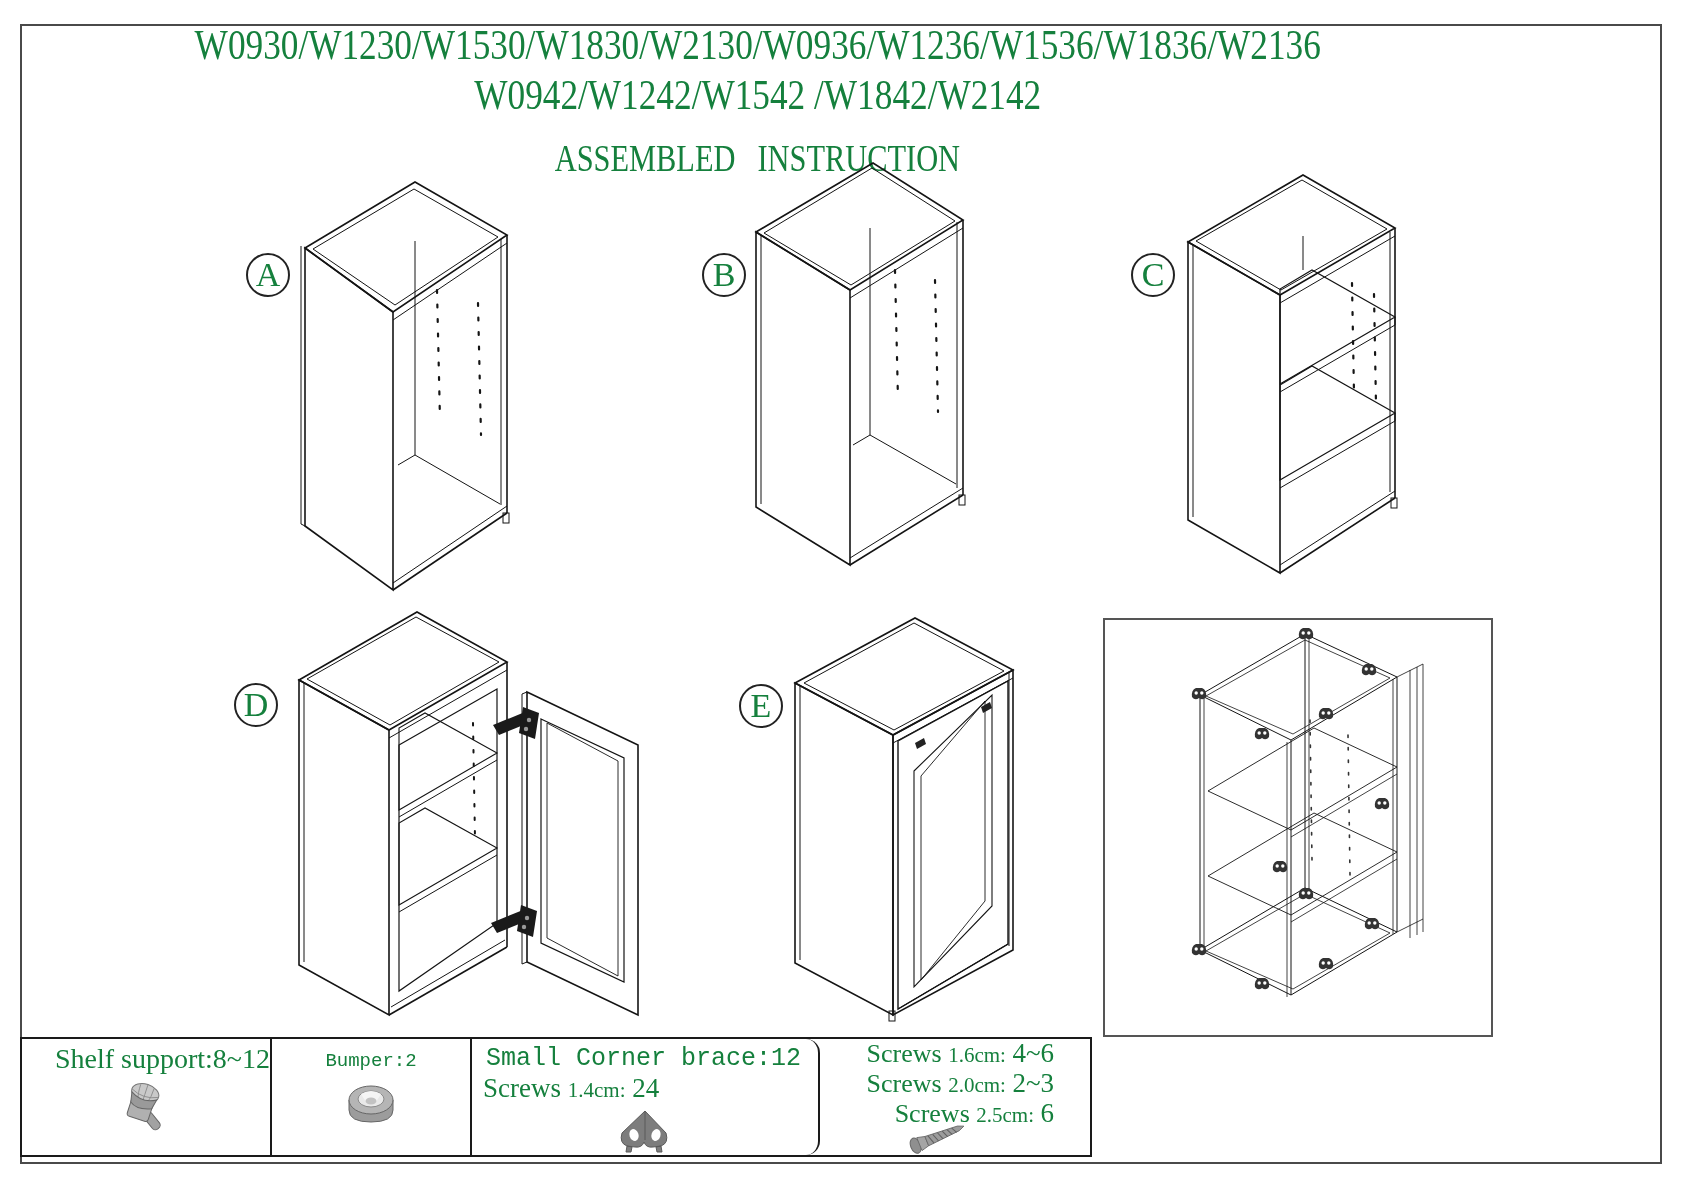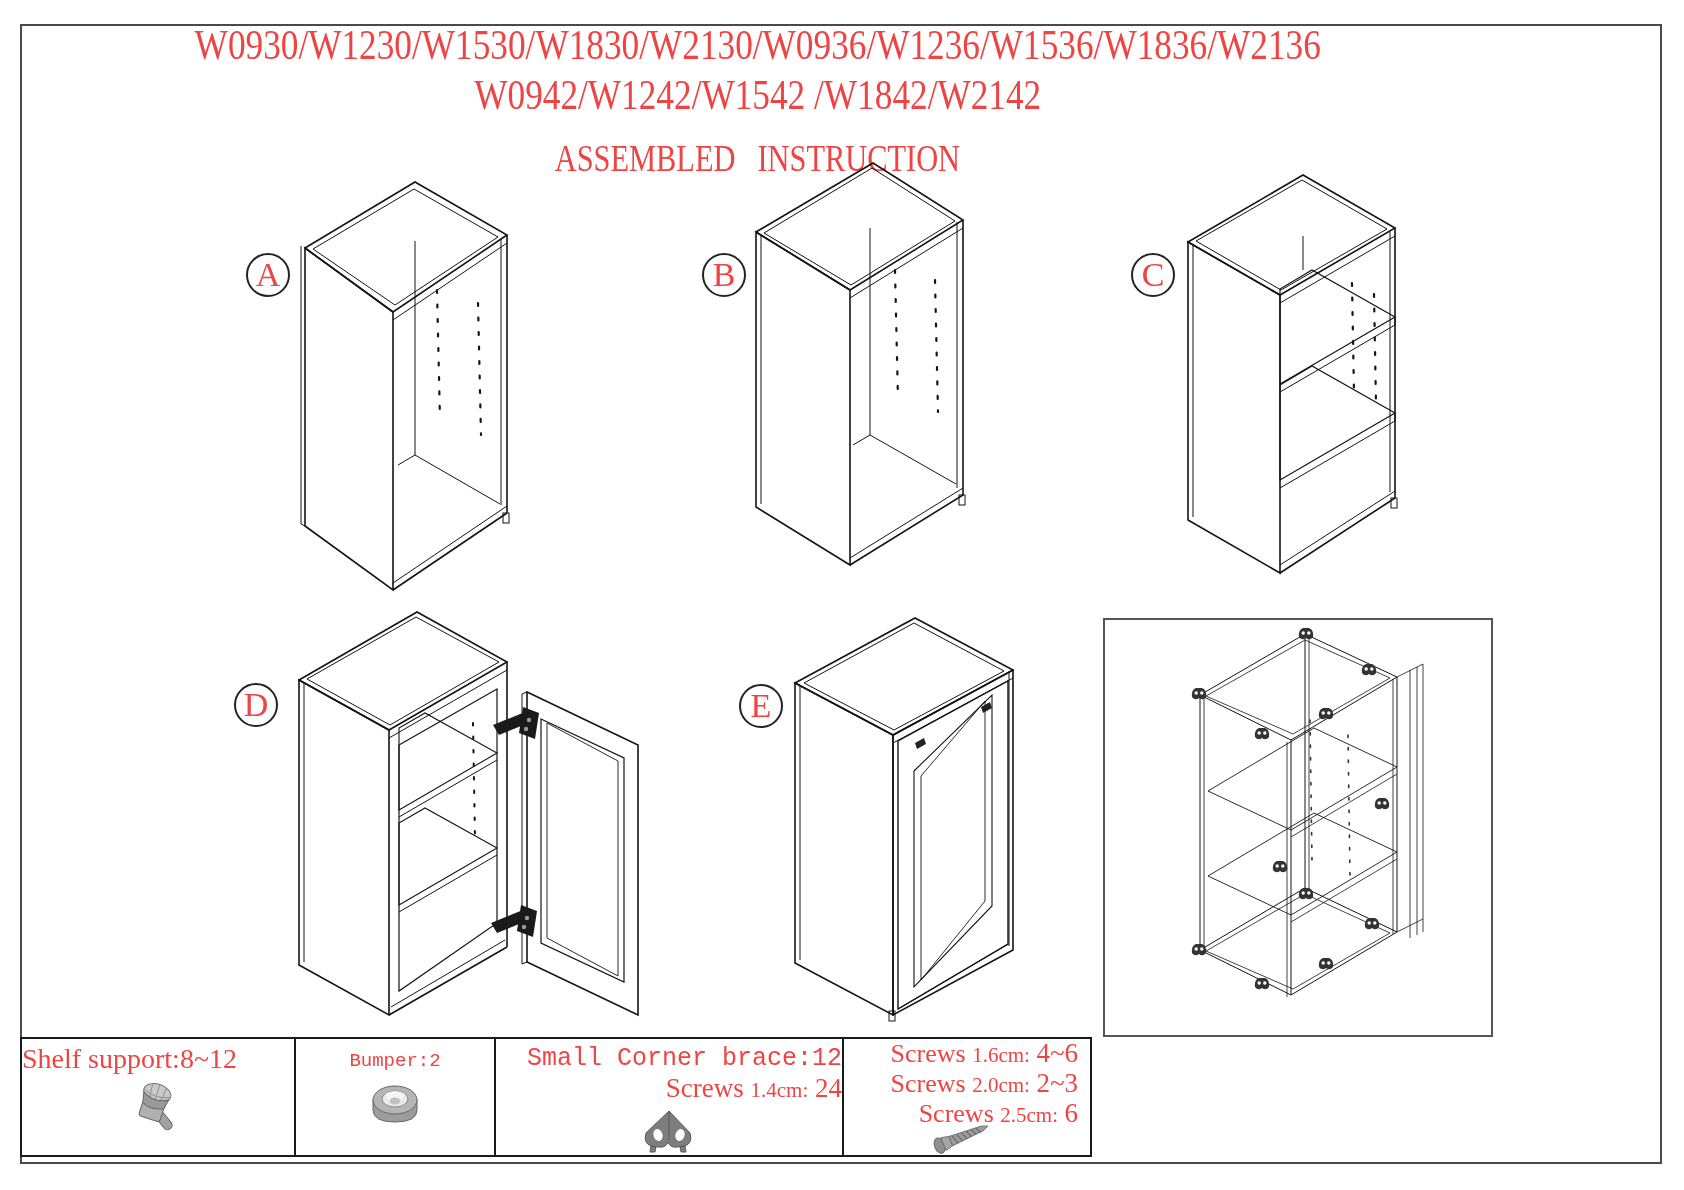--- a/index.html
+++ b/index.html
@@ -1,37 +1,37 @@
 <!DOCTYPE html>
 <html><head>
 <meta charset="utf-8">
 <style>
   html,body{margin:0;padding:0;background:#e8e8e8;}
   .page{position:relative;width:1684px;height:1190px;background:#ffffff;overflow:hidden;
-        font-family:"Liberation Serif",serif;color:#ef4444;}
+        font-family:"Liberation Serif",serif;color:#15803d;}
   .page-border{position:absolute;left:20px;top:24px;width:1642px;height:1140px;
         border:2px solid #4a4a4a;box-sizing:border-box;}
   .title{position:absolute;left:0;top:20px;width:1515px;text-align:center;}
   .t-line1,.t-line2{font-size:43px;line-height:50px;white-space:nowrap;}
   .t-line3{font-size:38px;line-height:44px;margin-top:16px;white-space:nowrap;}
   .sq{display:inline-block;transform:scaleX(.82);transform-origin:50% 50%;white-space:pre;}
   .sq3{display:inline-block;transform:scaleX(.80);transform-origin:50% 50%;white-space:pre;word-spacing:18px;}
   .lbl-circle{position:absolute;width:44px;height:44px;border:2px solid #222;border-radius:50%;
         display:flex;align-items:center;justify-content:center;font-size:34px;
         font-family:"Liberation Serif",serif;background:#fff;box-sizing:border-box;}
   .diag{position:absolute;}
   .final-box{position:absolute;left:1103px;top:618px;width:390px;height:419px;
         border:2px solid #555;box-sizing:border-box;background:#fff;}
   .parts{position:absolute;left:20px;top:1037px;width:1072px;height:120px;display:flex;
         border:2px solid #1a1a1a;box-sizing:border-box;background:#fff;}
   .cell{border-right:2px solid #1a1a1a;box-sizing:border-box;position:relative;height:100%;}
   .cell:last-child{border-right:none;}
-  .c1{width:274px;text-align:left;}
+  .c1{width:250px;text-align:right;}
   .c2{width:200px;text-align:center;}
-  .c3{width:348px;text-align:right;}
+  .c3{width:348px;text-align:left;border-radius:14px;}
   .c4{width:234px;text-align:right;}
   .cap-serif{font-family:"Liberation Serif",serif;font-size:28px;line-height:32px;padding-top:4px;}
   .cap-mono{font-family:"Liberation Mono",monospace;font-size:19px;line-height:30px;padding-top:7px;}
   .c3 .l1{font-family:"Liberation Mono",monospace;font-size:25px;line-height:28px;padding:6px 0 0 14px;white-space:nowrap;}
   .c3 .l2{font-family:"Liberation Serif",serif;font-size:27px;line-height:30px;padding-left:11px;white-space:nowrap;}
   .c4 .row{font-family:"Liberation Serif",serif;font-size:26px;line-height:28px;padding-left:8px;white-space:nowrap;}
   .sz{font-size:21px;}
   .cnt{font-size:27px;}
   .icon-c{display:block;margin:2px auto 0 auto;}
   .icon-abs{position:absolute;left:50%;transform:translateX(-50%);bottom:1px;}

